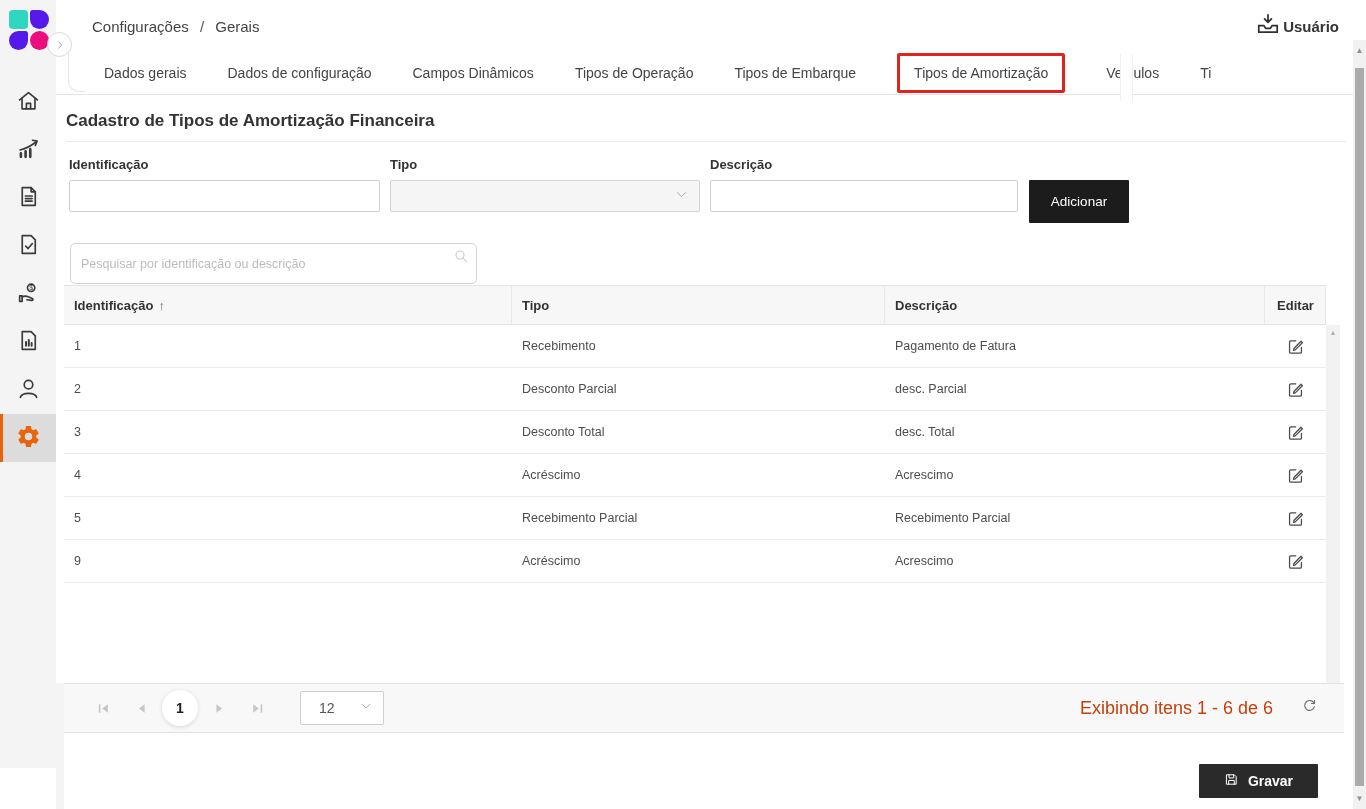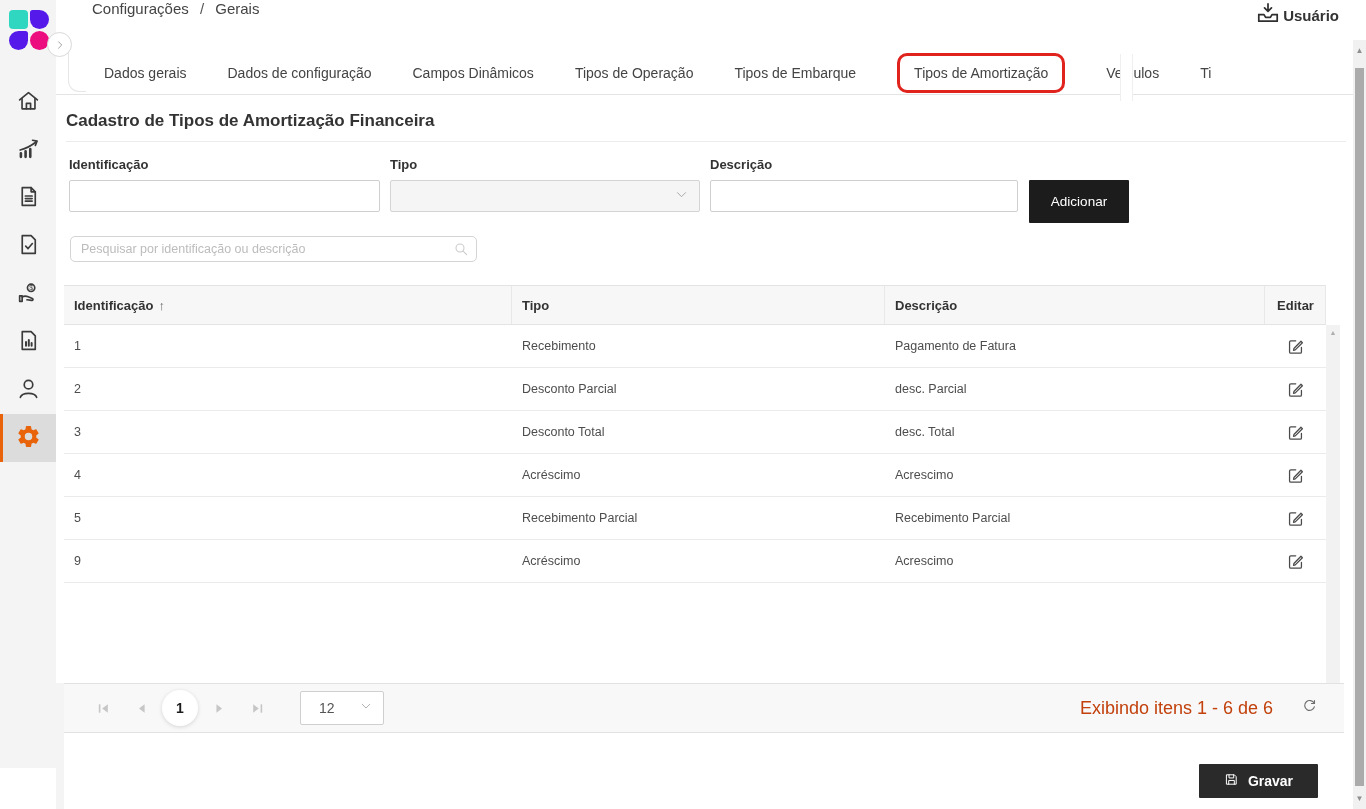--- a/index.html
+++ b/index.html
@@ -19,33 +19,33 @@
           justify-content:center; color:#9a9a9a; cursor:pointer; }
   .collapse-btn svg { width:14px; height:14px; }
   .nav { position:absolute; left:0; top:78px; width:56px; }
   .nav-item { width:56px; height:48px; display:flex; align-items:center; justify-content:center;
           color:#3b3b3b; cursor:pointer; }
   .nav-item svg { width:25px; height:25px; }
   .nav-item.active { background:#dcdcdc; border-left:3px solid #e8630a; padding-right:3px; color:#e8630a; }
 
   
   .header { position:absolute; left:56px; top:0; width:1297px; height:52px; display:flex;
-          align-items:flex-start; justify-content:space-between; padding:0 14px 0 36px; background:#fff; }
+          align-items:center; justify-content:space-between; padding:0 14px 0 36px; background:#fff; }
   .breadcrumb { font-size:15px; color:#444; }
   .breadcrumb .sep { margin:0 7px; color:#555; }
   .user-area { display:flex; align-items:center; gap:2px; cursor:pointer; }
   .user-area svg { width:26px; height:26px; color:#2f2f2f; }
   .user-label { font-size:15px; font-weight:bold; color:#333; }
 
   
   .tabbar { position:absolute; left:56px; top:52px; width:1297px; height:43px;
           border-bottom:1px solid #e4e4e4; display:flex; align-items:center; padding-left:40px;
           gap:33px; background:#fff; }
   .tab { font-size:14px; color:#444; white-space:nowrap; cursor:pointer; padding:10px 0;margin-left:8px; }
-  .tab.highlighted { border:3px solid #e0231d; border-radius:10px; padding:9px 14px; }
+  .tab.highlighted { border:3px solid #e0231d; border-radius:2px; padding:9px 14px; }
   .tab-edge-left { position:absolute; left:68px; top:52px; width:18px; height:40px; background:#fff;
           border-left:1px solid #e6e6e6; border-bottom:1px solid #e6e6e6; border-radius:0 0 0 11px; z-index:3;}
   .tab-edge-right { position:absolute; left:1120px; top:54px; width:13px; height:47px; background:#fff;
           border-left:1px solid #efefef; border-right:1px solid #efefef; z-index:4; }
 
   
   .main { position:absolute; left:56px; top:95px; width:1297px; height:714px; background:#fff; }
   .page-title { position:absolute; left:10px; top:16px; font-size:17px; font-weight:bold; color:#333; }
   .title-rule { position:absolute; left:10px; top:46px; width:1280px; border-top:1px solid #ececec; }
 
@@ -54,21 +54,21 @@
           background:#fff; font-size:13px; color:#333; padding:0 8px; outline:none;
           font-family:"Liberation Sans", sans-serif; }
   .select-box { position:absolute; top:85px; height:32px; border:1px solid #d4d4d4; border-radius:2px;
           background:#f5f5f5; display:flex; align-items:center; justify-content:flex-end;
           padding-right:10px; cursor:pointer; }
   .select-box svg { width:15px; height:15px; color:#a9a9a9; }
   .btn-add { position:absolute; left:973px; top:85px; width:100px; height:43px; background:#1c1c1c;
           color:#fff; font-size:13.5px; border:none; cursor:pointer; border-radius:1px;
           font-family:"Liberation Sans", sans-serif; }
 
-  .search-wrap { position:absolute; left:14px; top:141px; width:407px; height:26px; }
+  .search-wrap { position:absolute; left:14px; top:148px; width:407px; height:41px; }
   .search-input { width:100%; height:100%; border:1px solid #d4d4d4; border-radius:5px; font-size:12.5px;
           color:#555; padding:0 30px 0 10px; outline:none; font-family:"Liberation Sans", sans-serif; }
   .search-input::placeholder { color:#bcbcbc; }
   .search-wrap svg { position:absolute; right:8px; top:5px; width:16px; height:16px; color:#cbcbcb; }
 
   
   .tbl-head { position:absolute; left:8px; top:190px; width:1262px; height:40px; background:#f7f7f7;
           border-top:1px solid #e3e3e3; border-bottom:1px solid #e3e3e3; border-right:1px solid #e8e8e8;
           display:grid; grid-template-columns:448px 373px 380px 61px; }
   .th { display:flex; align-items:center; padding-left:10px; font-size:13px; font-weight:bold;

